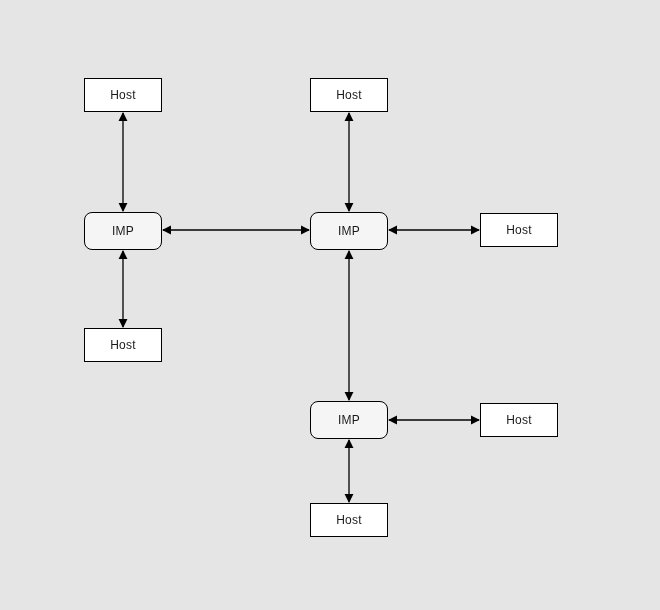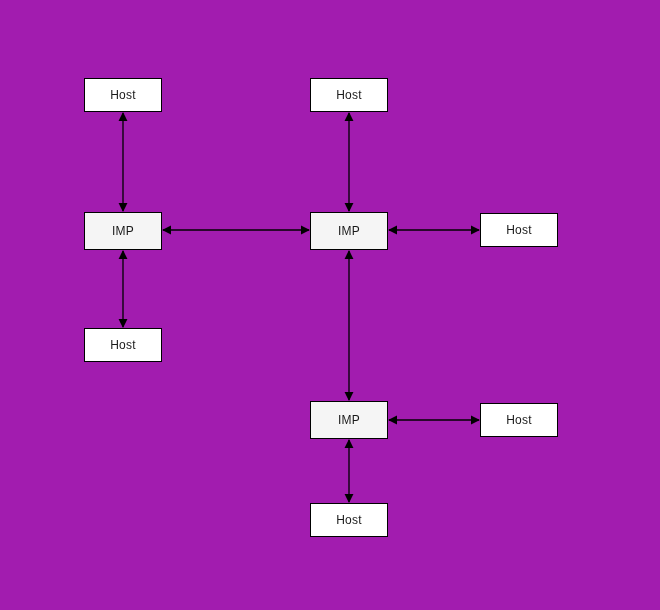--- a/index.html
+++ b/index.html
@@ -8,21 +8,21 @@
     padding: 0;
     background: #ffffff;
   }
   body {
     font-family: "Liberation Sans", sans-serif;
   }
   #canvas {
     position: relative;
     width: 660px;
     height: 610px;
-    background: #a21caf;
+    background: #e5e5e5;
     overflow: hidden;
   }
   #edge-layer {
     position: absolute;
     left: 0;
     top: 0;
     width: 660px;
     height: 610px;
     pointer-events: none;
   }
@@ -38,20 +38,21 @@
     line-height: 1;
     color: #1a1a1a;
     letter-spacing: 0.2px;
     white-space: nowrap;
   }
   .node.host {
     background: #ffffff;
   }
   .node.imp {
     background: #f5f5f5;
+    border-radius: 8px;
   }
   .node-label {
     display: block;
   }
 </style>
 </head>
 <body>
 
 <div id="canvas">
 

